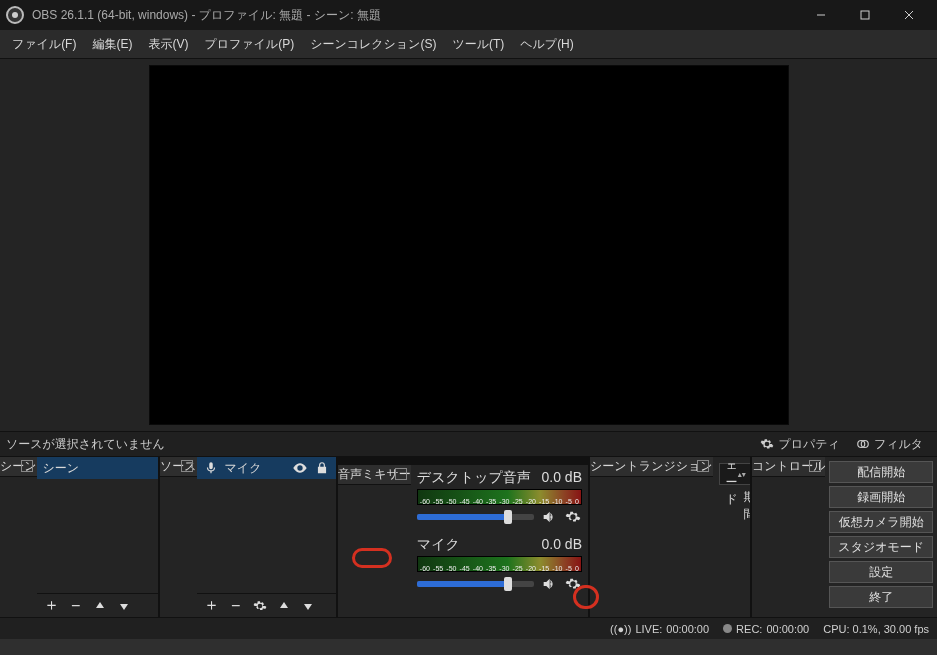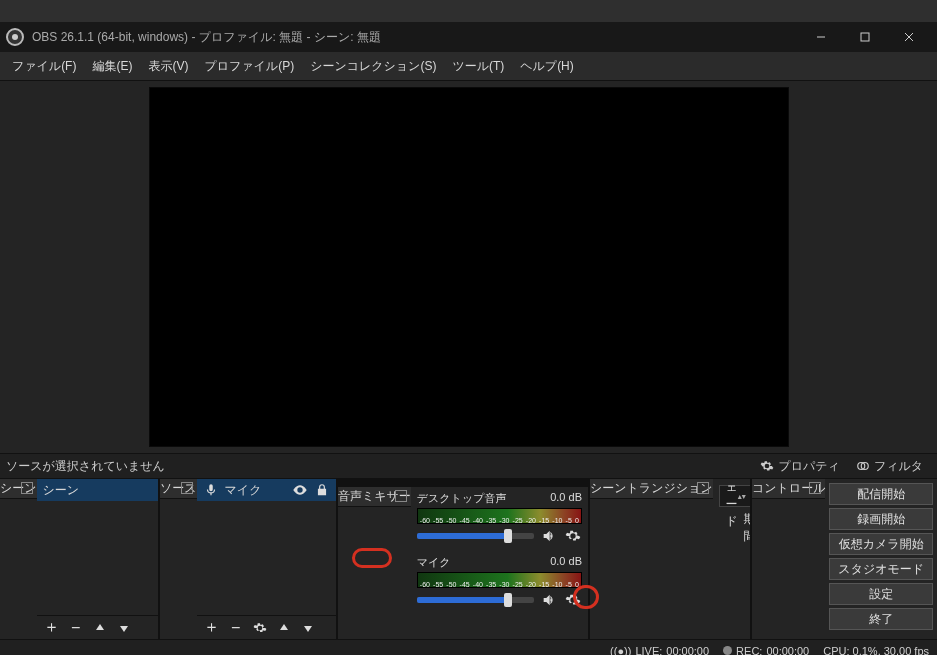--- a/index.html
+++ b/index.html
@@ -1,17 +1,17 @@
 <!DOCTYPE html>
 <html><head>
 <meta charset="utf-8">
 <style>
 * { margin:0; padding:0; box-sizing:border-box; font-family:"Meiryo UI","Yu Gothic",sans-serif; }
 body { background:#2f2f2f; color:#d8d8d8; font-size:12px; width:937px; height:655px; overflow:hidden; position:relative; }
-.titlebar { height:30px; background:#181818; display:flex; align-items:center; padding:0 6px;margin-top:22px; }
+.titlebar { height:30px; background:#181818; display:flex; align-items:center; padding:0 6px; }
 .titlebar .logo { width:18px; height:18px; border-radius:50%; background:#333; border:2px solid #bbb; display:flex; align-items:center; justify-content:center; margin-right:8px; }
 .titlebar .logo::after { content:""; width:6px; height:6px; border-radius:50%; background:#ccc; }
 .titlebar .title { color:#aaa; flex:1; }
 .titlebar .winbtn { width:44px; height:28px; display:flex; align-items:center; justify-content:center; color:#ccc; cursor:pointer; }
 .menubar { height:22px; background:#2b2b2b; display:flex; align-items:center; padding:14px 4px; border-bottom:1px solid #111; }
 .menubar .mitem { padding:2px 8px; color:#d8d8d8; cursor:pointer; }
 .preview-area { height:372px; background:#242424; display:flex; align-items:center; justify-content:center; }
 .preview-canvas { width:640px; height:360px; background:#000; border:1px solid #0a0a0a; }
 .infobar { height:26px; background:#202020; display:flex; align-items:center; padding:0 6px; border-top:1px solid #111; border-bottom:1px solid #111; }
 .infobar .msg { flex:1; color:#ccc; }
@@ -25,21 +25,21 @@
 .dock-head .pop { position:absolute; right:4px; top:3px; width:12px; height:12px; border:1px solid #888; cursor:pointer; }
 .dock-body { flex:1; overflow:hidden; display:flex; flex-direction:column; }
 .list { flex:1; }
 .li { height:22px; display:flex; align-items:center; padding:0 6px; gap:6px; }
 .li.sel { background:#163b5f; }
 .li .grow { flex:1; }
 .li .ic { width:16px; height:16px; display:inline-flex; align-items:center; justify-content:center; }
 .dock-toolbar { height:24px; border-top:1px solid #111; display:flex; align-items:center; padding:0 4px; gap:2px; }
 .tbic { width:22px; height:22px; display:flex; align-items:center; justify-content:center; color:#e0e0e0; cursor:pointer; font-size:16px; }
 .mixer-ch { padding:4px 6px 6px 6px; }
-.mixer-ch .row1 { display:flex; justify-content:space-between; font-size:11px; color:#ddd; }
+.mixer-ch .row1 { display:flex; justify-content:space-between; font-size:14px; color:#ddd; }
 .mixer-ch .meter { height:16px; margin-top:2px; background:#1a1a1a; border:1px solid #000; position:relative; overflow:hidden; }
 .mixer-ch .meter .grad { position:absolute; inset:0; background:linear-gradient(90deg,#0a4a0a 0%,#1fae1f 55%,#d8d83a 75%,#d85a2a 90%,#d01010 100%); opacity:.6; }
 .mixer-ch .meter .ticks { position:absolute; left:0; right:0; bottom:0; display:flex; justify-content:space-between; font-size:7px; color:#eee; padding:0 2px; transform:translateY(1px); pointer-events:none; }
 .mixer-ch .sliderrow { display:flex; align-items:center; gap:6px; margin-top:3px; }
 .mixer-ch .slider { flex:1; height:6px; background:#444; position:relative; border-radius:2px; }
 .mixer-ch .slider .fill { position:absolute; left:0; top:0; bottom:0; width:78%; background:#2d6cd6; border-radius:2px; }
 .mixer-ch .slider .thumb { position:absolute; left:78%; top:-4px; width:8px; height:14px; background:#ddd; border-radius:2px; transform:translateX(-50%); }
 .mixer-ch .ic { width:18px; height:18px; display:inline-flex; align-items:center; justify-content:center; color:#ddd; cursor:pointer; }
 .trans .dock-body { padding:6px; gap:4px; }
 .tselect { display:flex; gap:4px; align-items:center; }

